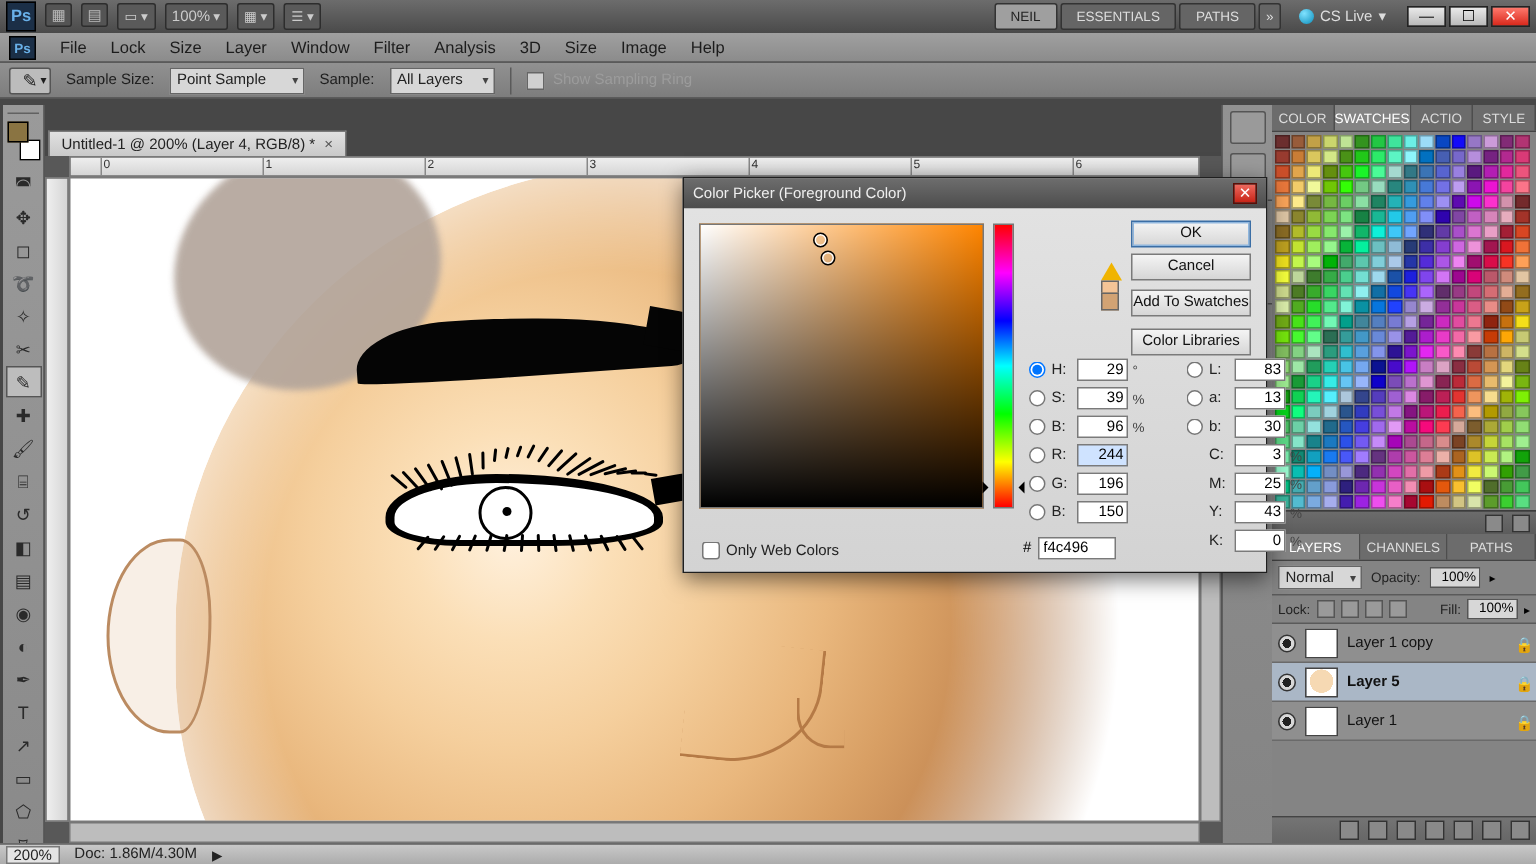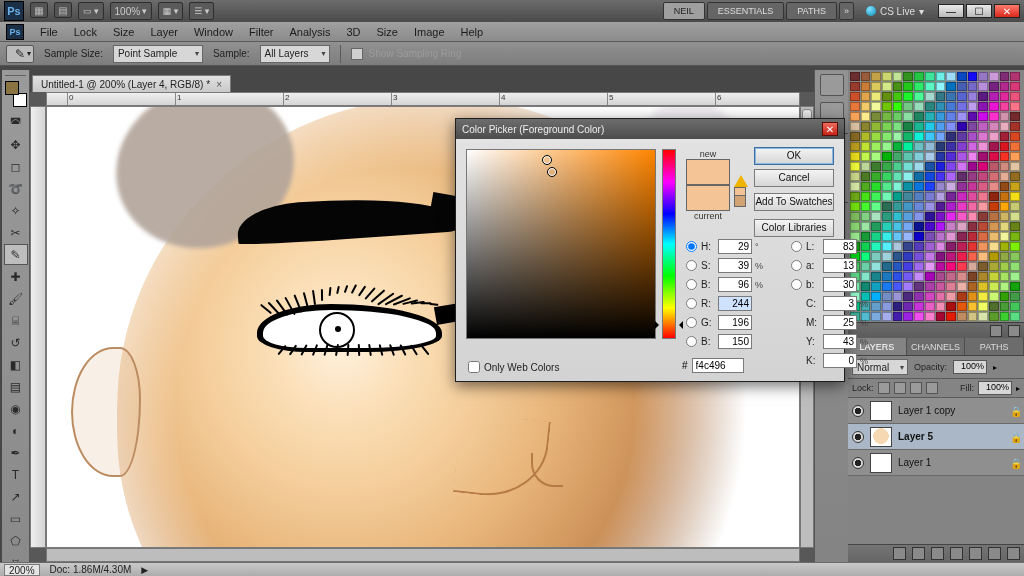--- a/index.html
+++ b/index.html
@@ -34,21 +34,21 @@
   .opt-faded { color:#9c9c9c; font-size:10px;}
   
   .work { position:absolute; top:66px; bottom:14px; left:0; right:0; display:flex; }
   .ltools { width:28px; background:linear-gradient(#9a9a9a,#8a8a8a); border-right:1px solid #555; margin:4px 0 0 2px; padding-top:2px;}
   .ltools .tool { width:24px; height:21px; margin:0 auto 1px; display:flex; align-items:center; justify-content:center; border:1px solid transparent; position:relative; color:#2a2a2a;}
   .ltools .tool.selected { background:#bdbdbd; border:1px solid #555;}
   .ltools .sep { height:1px; background:#616161; margin:3px 3px;}
   .fgbg { position:relative; width:24px; height:28px; margin:4px auto 4px;}
   .fgbg .bg { position:absolute; right:1px; bottom:1px; width:14px; height:14px; background:#fff; border:1px solid #000;}
   .fgbg .fg { position:absolute; left:1px; top:1px; width:14px; height:14px; background:#8a7442; border:1px solid #000;}
-  .canvas-wrap { flex:1; position:relative; margin-top:8px; }
+  .canvas-wrap { flex:1; position:relative; margin-top:20px; }
   .tabbar { height:18px; display:flex; align-items:flex-end; padding-left:2px; gap:0;}
   .doctab { height:17px; background:linear-gradient(#e1e1e1,#c9c9c9); border:1px solid #7a7a7a; border-bottom:none; padding:1px 8px 0 8px; font-size:10px; color:#222; display:flex; align-items:center; gap:6px;}
   .doctab .x { font-size:10px; color:#555;}
   .rulers-area { position:absolute; top:18px; left:0; right:0; bottom:0; background:#585858; }
   .ruler-h { position:absolute; top:0; left:16px; right:14px; height:14px; background:linear-gradient(#efefef,#d5d5d5); border:1px solid #7a7a7a; overflow:hidden;}
   .ruler-h .tick{ position:absolute; top:0; width:1px; height:14px; background:#888;}
   .ruler-h .num{ position:absolute; top:0; font-size:8px; color:#333;}
   .ruler-v { position:absolute; top:14px; left:0; width:16px; bottom:14px; background:linear-gradient(90deg,#efefef,#d5d5d5); border:1px solid #7a7a7a;}
   .canvas { position:absolute; top:14px; left:16px; right:14px; bottom:14px; background:#fff; overflow:hidden; border:1px solid #7a7a7a;}
   .scroll-v { position:absolute; top:14px; right:0; width:14px; bottom:14px; background:#bdbdbd; border:1px solid #777;}
@@ -385,20 +385,26 @@
     <div class="rsep"></div>
     <div class="rbtn"></div>
     <div class="rbtn"></div>
     <div class="rsep"></div>
     <div class="rbtn"></div>
     <div class="rbtn"></div>
     <div class="rbtn"></div>
   </div>
 
   <div class="rpanels">
+    <div class="ptabs">
+      <div class="ptab">COLOR</div>
+      <div class="ptab active">SWATCHES</div>
+      <div class="ptab">ACTIO</div>
+      <div class="ptab">STYLE</div>
+    </div>
     <div class="swatches" id="swatches">
         <div style="background: rgb(107, 46, 46);"></div>
         <div style="background: rgb(152, 92, 58);"></div>
         <div style="background: rgb(194, 161, 71);"></div>
         <div style="background: rgb(202, 213, 109);"></div>
         <div style="background: rgb(191, 228, 149);"></div>
         <div style="background: rgb(51, 147, 31);"></div>
         <div style="background: rgb(35, 199, 68);"></div>
         <div style="background: rgb(63, 228, 156);"></div>
         <div style="background: rgb(108, 239, 230);"></div>
@@ -868,26 +874,20 @@
     <div class="dlg-x">✕</div>
   </div>
   <div class="dlg-body">
     <div class="satval">
       <div class="sv-cursor a"></div>
       <div class="sv-cursor b"></div>
     </div>
     <div class="huebar"></div>
     <div class="hue-ind" id="hue-ind" style="top: 186px;"></div>
 
-    <div class="newcur">
-      <div class="nc-label">new</div>
-      <div class="nc-sw new"></div>
-      <div class="nc-sw cur"></div>
-      <div class="nc-label">current</div>
-    </div>
     <div class="warn">
         <div class="t"></div>
         <div class="s"></div>
       </div>
     <div class="cube"></div>
 
     <div class="dlg-btn ok">OK</div>
     <div class="dlg-btn cancel">Cancel</div>
     <div class="dlg-btn add">Add To Swatches</div>
     <div class="dlg-btn lib">Color Libraries</div>

